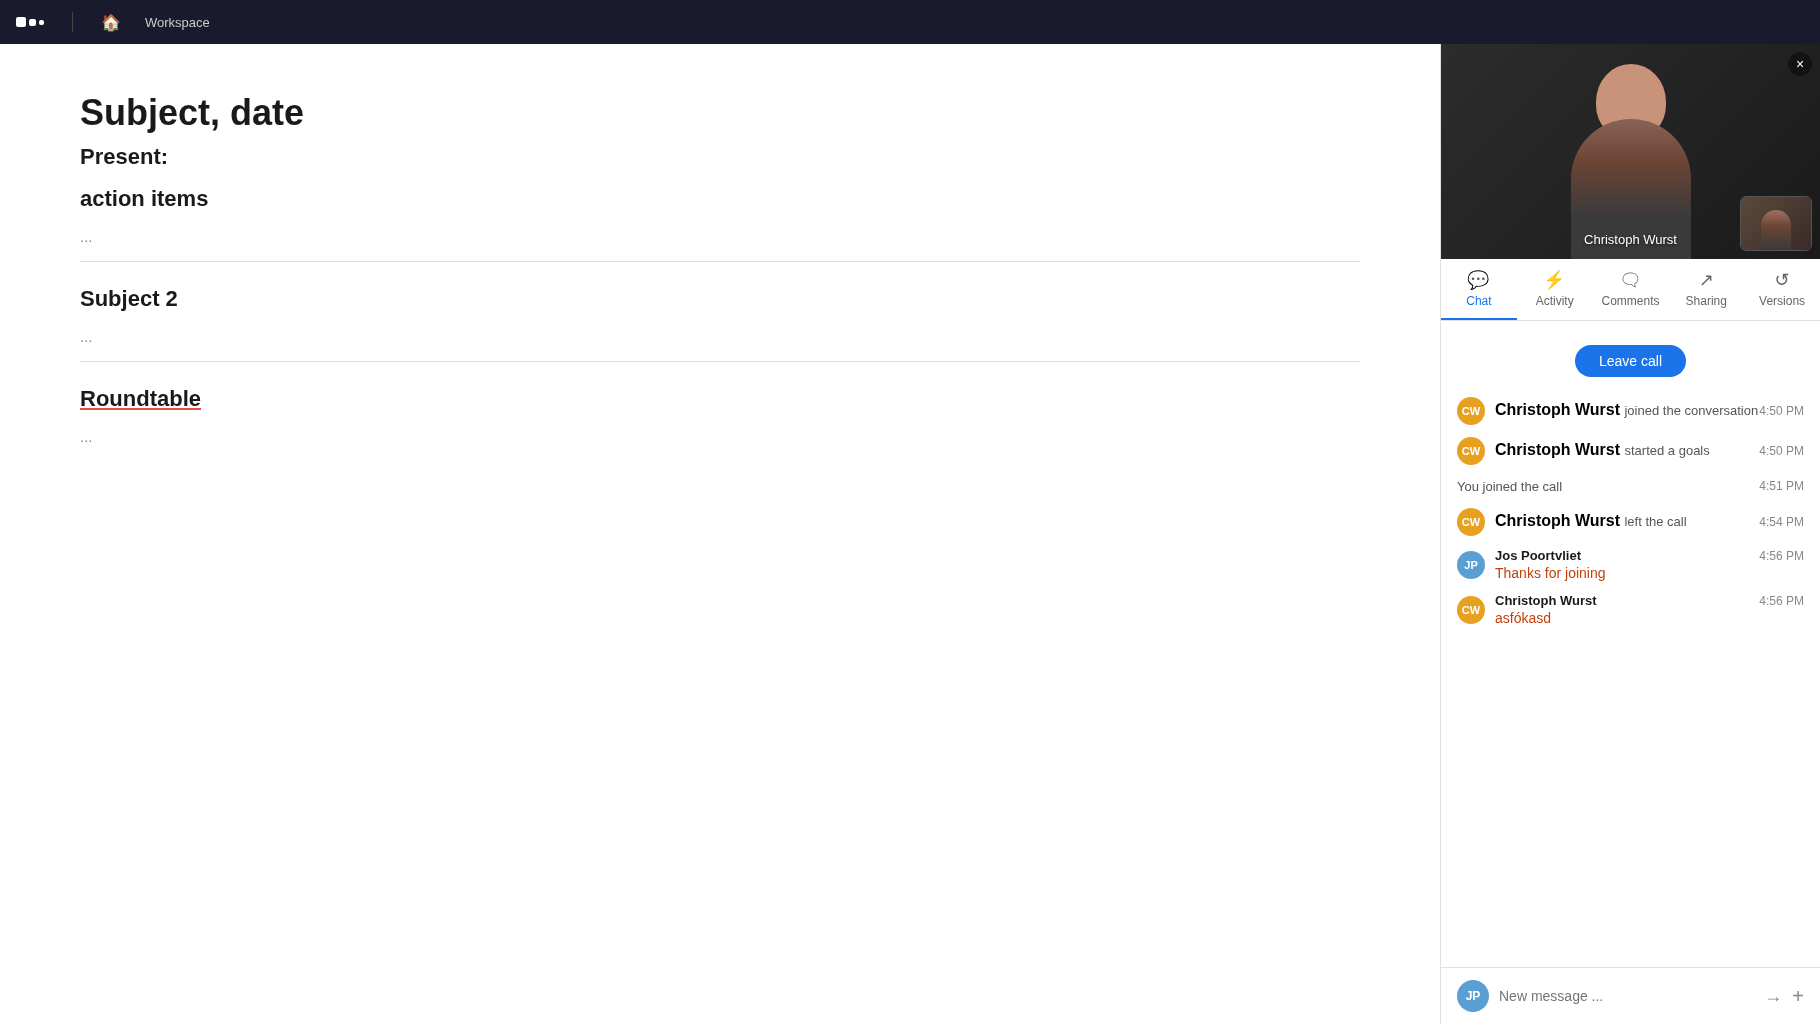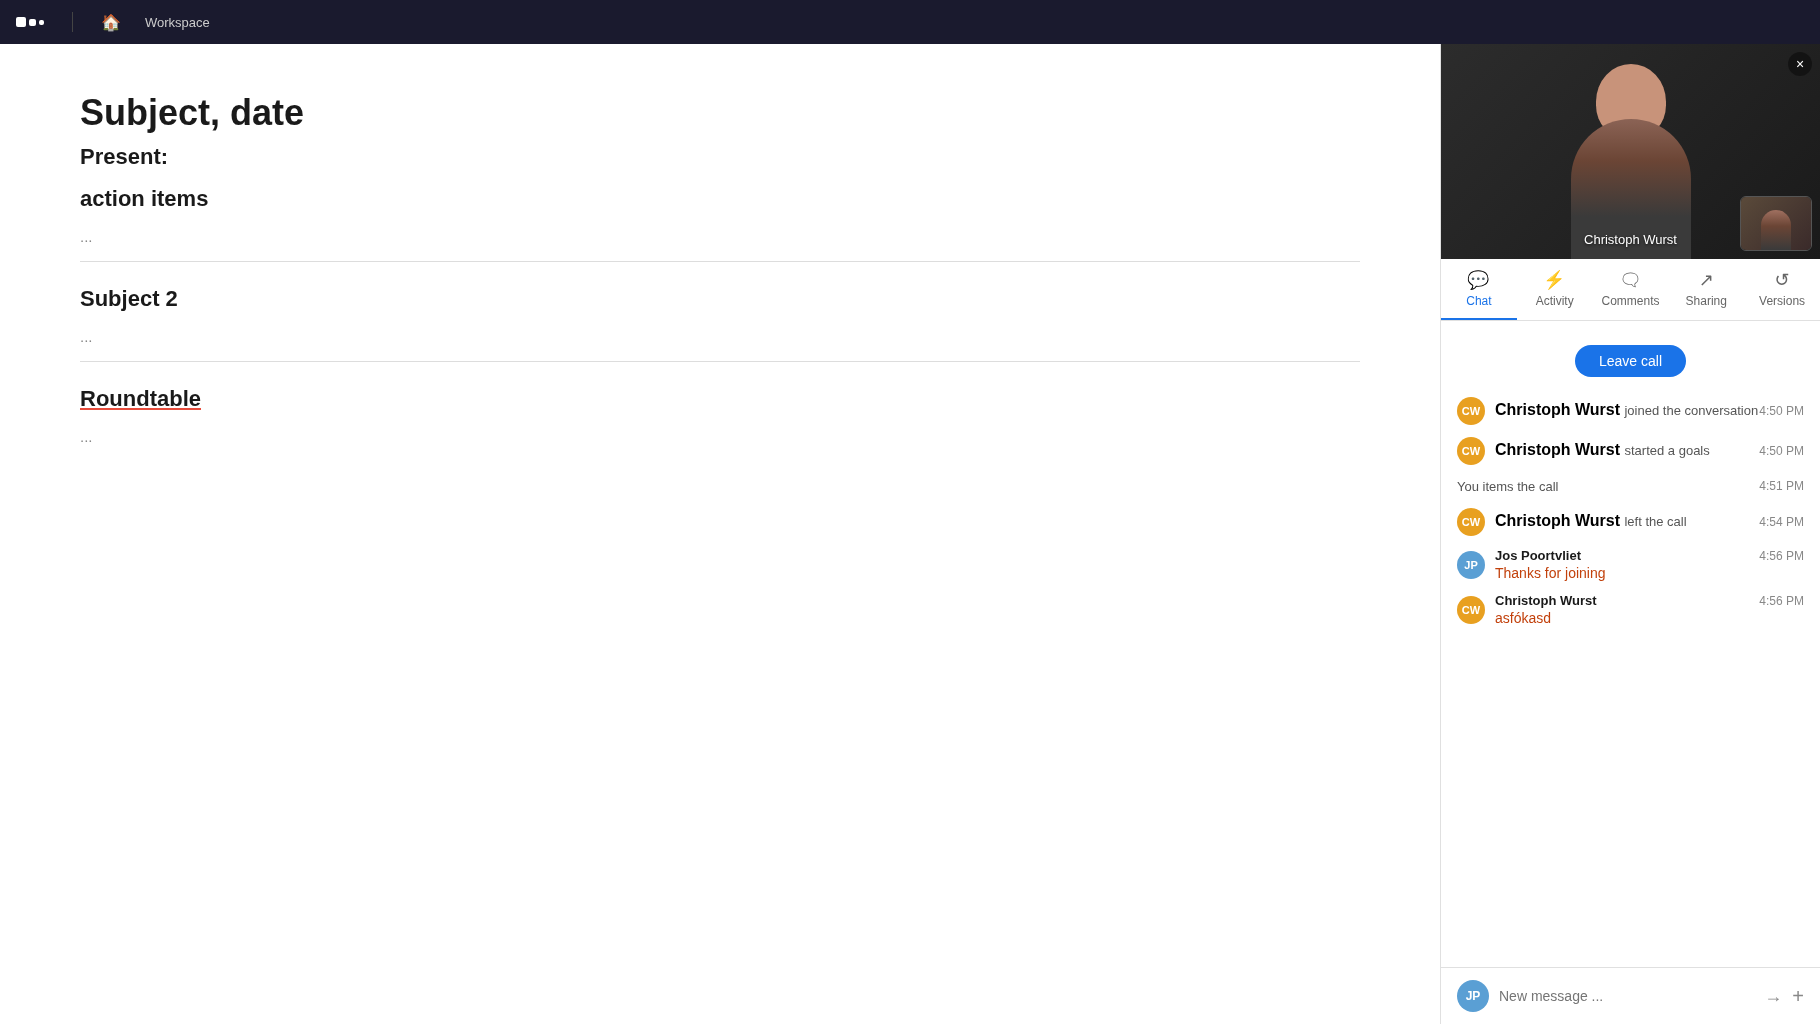--- a/index.html
+++ b/index.html
@@ -424,21 +424,21 @@
         <div class="activity-avatar avatar-cw">CW</div>
         <div class="activity-content">
           <div class="activity-header">
             <span><strong>Christoph Wurst</strong> <span class="activity-action">started a goals</span></span>
             <span class="activity-time">4:50 PM</span>
           </div>
         </div>
       </div>
 
       <div class="system-message">
-        <span>You items the call</span>
+        <span>You joined the call</span>
         <span class="activity-time">4:51 PM</span>
       </div>
 
       <div class="activity-item">
         <div class="activity-avatar avatar-cw">CW</div>
         <div class="activity-content">
           <div class="activity-header">
             <span><strong>Christoph Wurst</strong> <span class="activity-action">left the call</span></span>
             <span class="activity-time">4:54 PM</span>
           </div>

